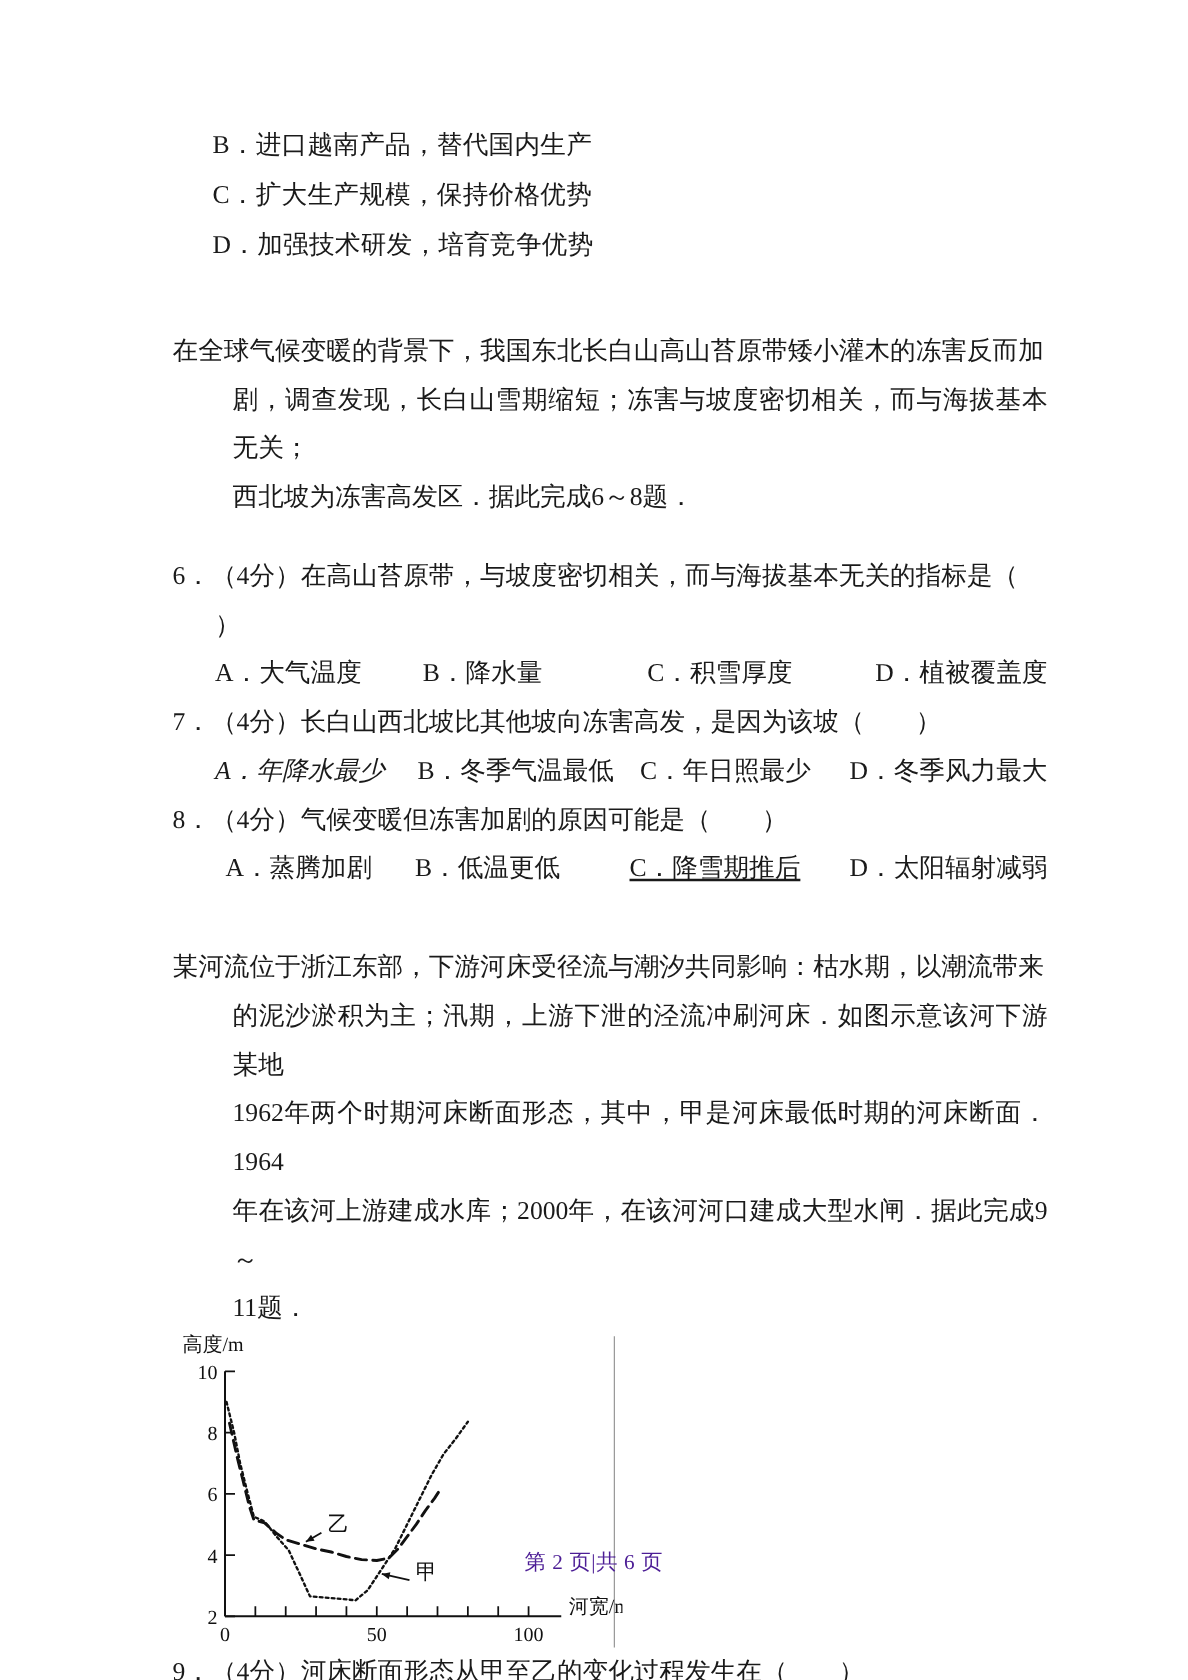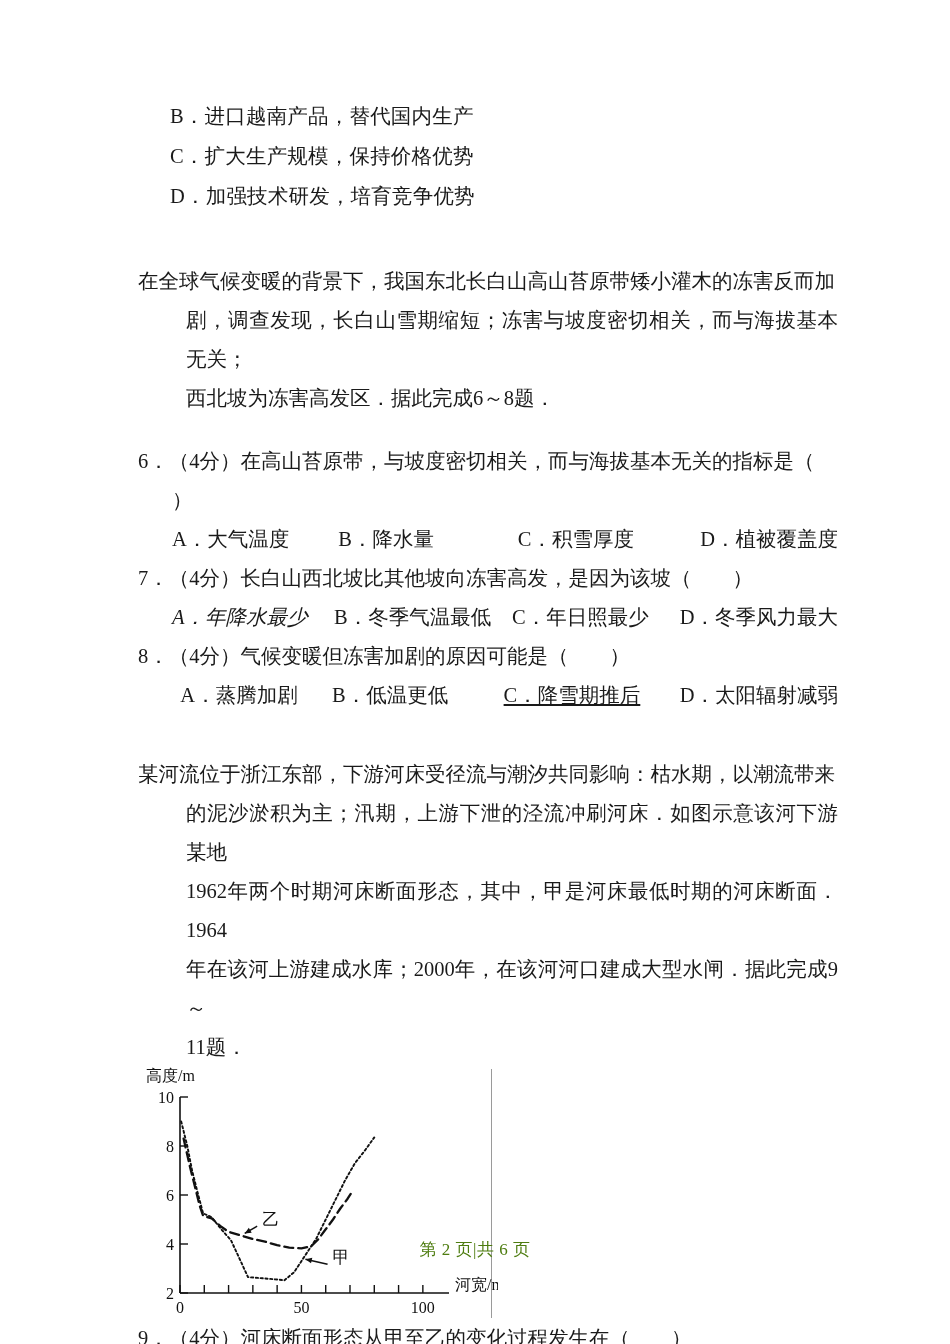--- a/index.html
+++ b/index.html
@@ -104,21 +104,21 @@
   }
 
   
   .footer {
     position: absolute;
     left: 0;
     top: 1238px;
     width: 950px;
     text-align: center;
     font-size: 17px;
-    color: #4d7c0f;
+    color: #4c1d95;
     letter-spacing: 0.5px;
   }
 </style>
 </head>
 <body>
 
 <div class="page">
   <div class="content">
 
     <div class="opt-line">B．进口越南产品，替代国内生产</div>

